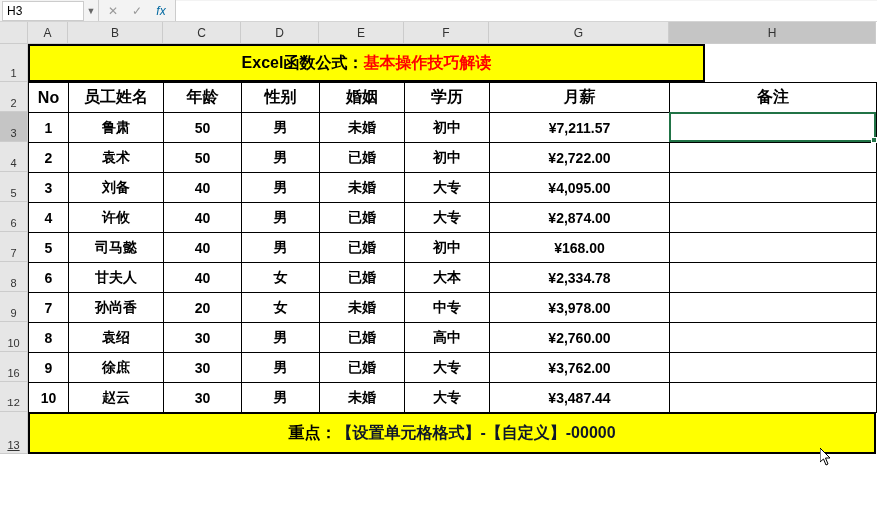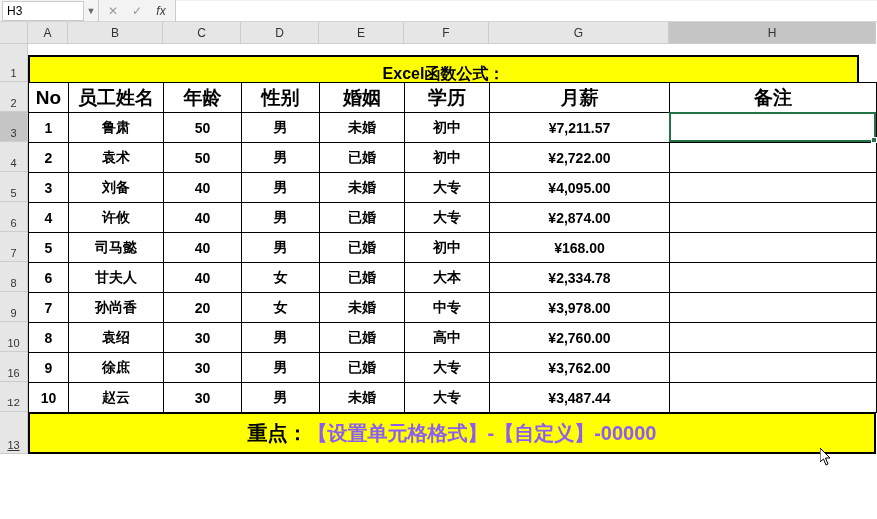--- a/index.html
+++ b/index.html
@@ -49,21 +49,21 @@
       width: 24px;
       height: 18px;
       text-align: center;
       color: #999;
       font-size: 12px;
       cursor: pointer;
       display: flex;
       align-items: center;
       justify-content: center;
     }
-    .fb-fx { font-style: italic; color: #404040; }
+    .fb-fx { font-style: italic; color: #0369a1; }
     .formula-input {
       flex: 1;
       height: 20px;
       border: none;
       padding: 0 6px;
       font-size: 12px;
       outline: none;
     }
     .grid-area {
       display: flex;
@@ -128,21 +128,21 @@
     }
     .tbl td, .tbl th {
       border: 1px solid #000;
       text-align: center;
       font-weight: bold;
       font-size: 14px;
       padding: 0;
       background: #fff;
       vertical-align: middle;
     }
-    .tbl th { font-size: 19px; }
+    .tbl th { font-size: 16px; }
     .col-A { width: 40px; }
     .col-B { width: 95px; }
     .col-C { width: 78px; }
     .col-D { width: 78px; }
     .col-E { width: 85px; }
     .col-F { width: 85px; }
     .col-G { width: 180px; }
     .col-H { width: 207px; }
     .sel-cell {
       position: absolute;
@@ -168,24 +168,24 @@
       pointer-events: none;
     }
     .footer-row {
       position: absolute;
       background: #ffff00;
       border: 2px solid #000;
       display: flex;
       align-items: center;
       justify-content: center;
       font-weight: bold;
-      font-size: 20px;
+      font-size: 16px;
     }
     .footer-black { color: #000; }
-    .footer-red { color: #8b5cf6; text-align: right; }
+    .footer-red { color: #0f172a; text-align: right; }
   </style>
 </head>
 <body>
 
 <div class="formula-bar">
   <div class="name-box">
     <span>H3</span>
   </div>
   <div class="name-box-dd">
     <span>▼</span>
@@ -229,22 +229,23 @@
         <div class="col-h" style="width: 95px;">B</div>
         <div class="col-h" style="width: 78px;">C</div>
         <div class="col-h" style="width: 78px;">D</div>
         <div class="col-h" style="width: 85px;">E</div>
         <div class="col-h" style="width: 85px;">F</div>
         <div class="col-h" style="width: 180px;">G</div>
         <div class="col-h sel" style="width: 207px;">H</div>
       </div>
     <div class="cells" id="cells">
 
-      <div class="yellow-row" id="title-row" style="left: 0px; top: 11px; width: 831px; height: 38px;">
+      <div class="yellow-row" id="title-row" style="left: 0px; top: 0px; width: 677px; height: 38px;">
         <span class="title-black">Excel函数公式：</span>
+        <span class="title-red">基本操作技巧解读</span>
       </div>
 
       <table class="tbl" id="data-table" style="left: 0px; top: 38px;">
         <colgroup>
           <col class="col-A">
             <col class="col-B">
             <col class="col-C">
             <col class="col-D">
           <col class="col-E">
             <col class="col-F">

